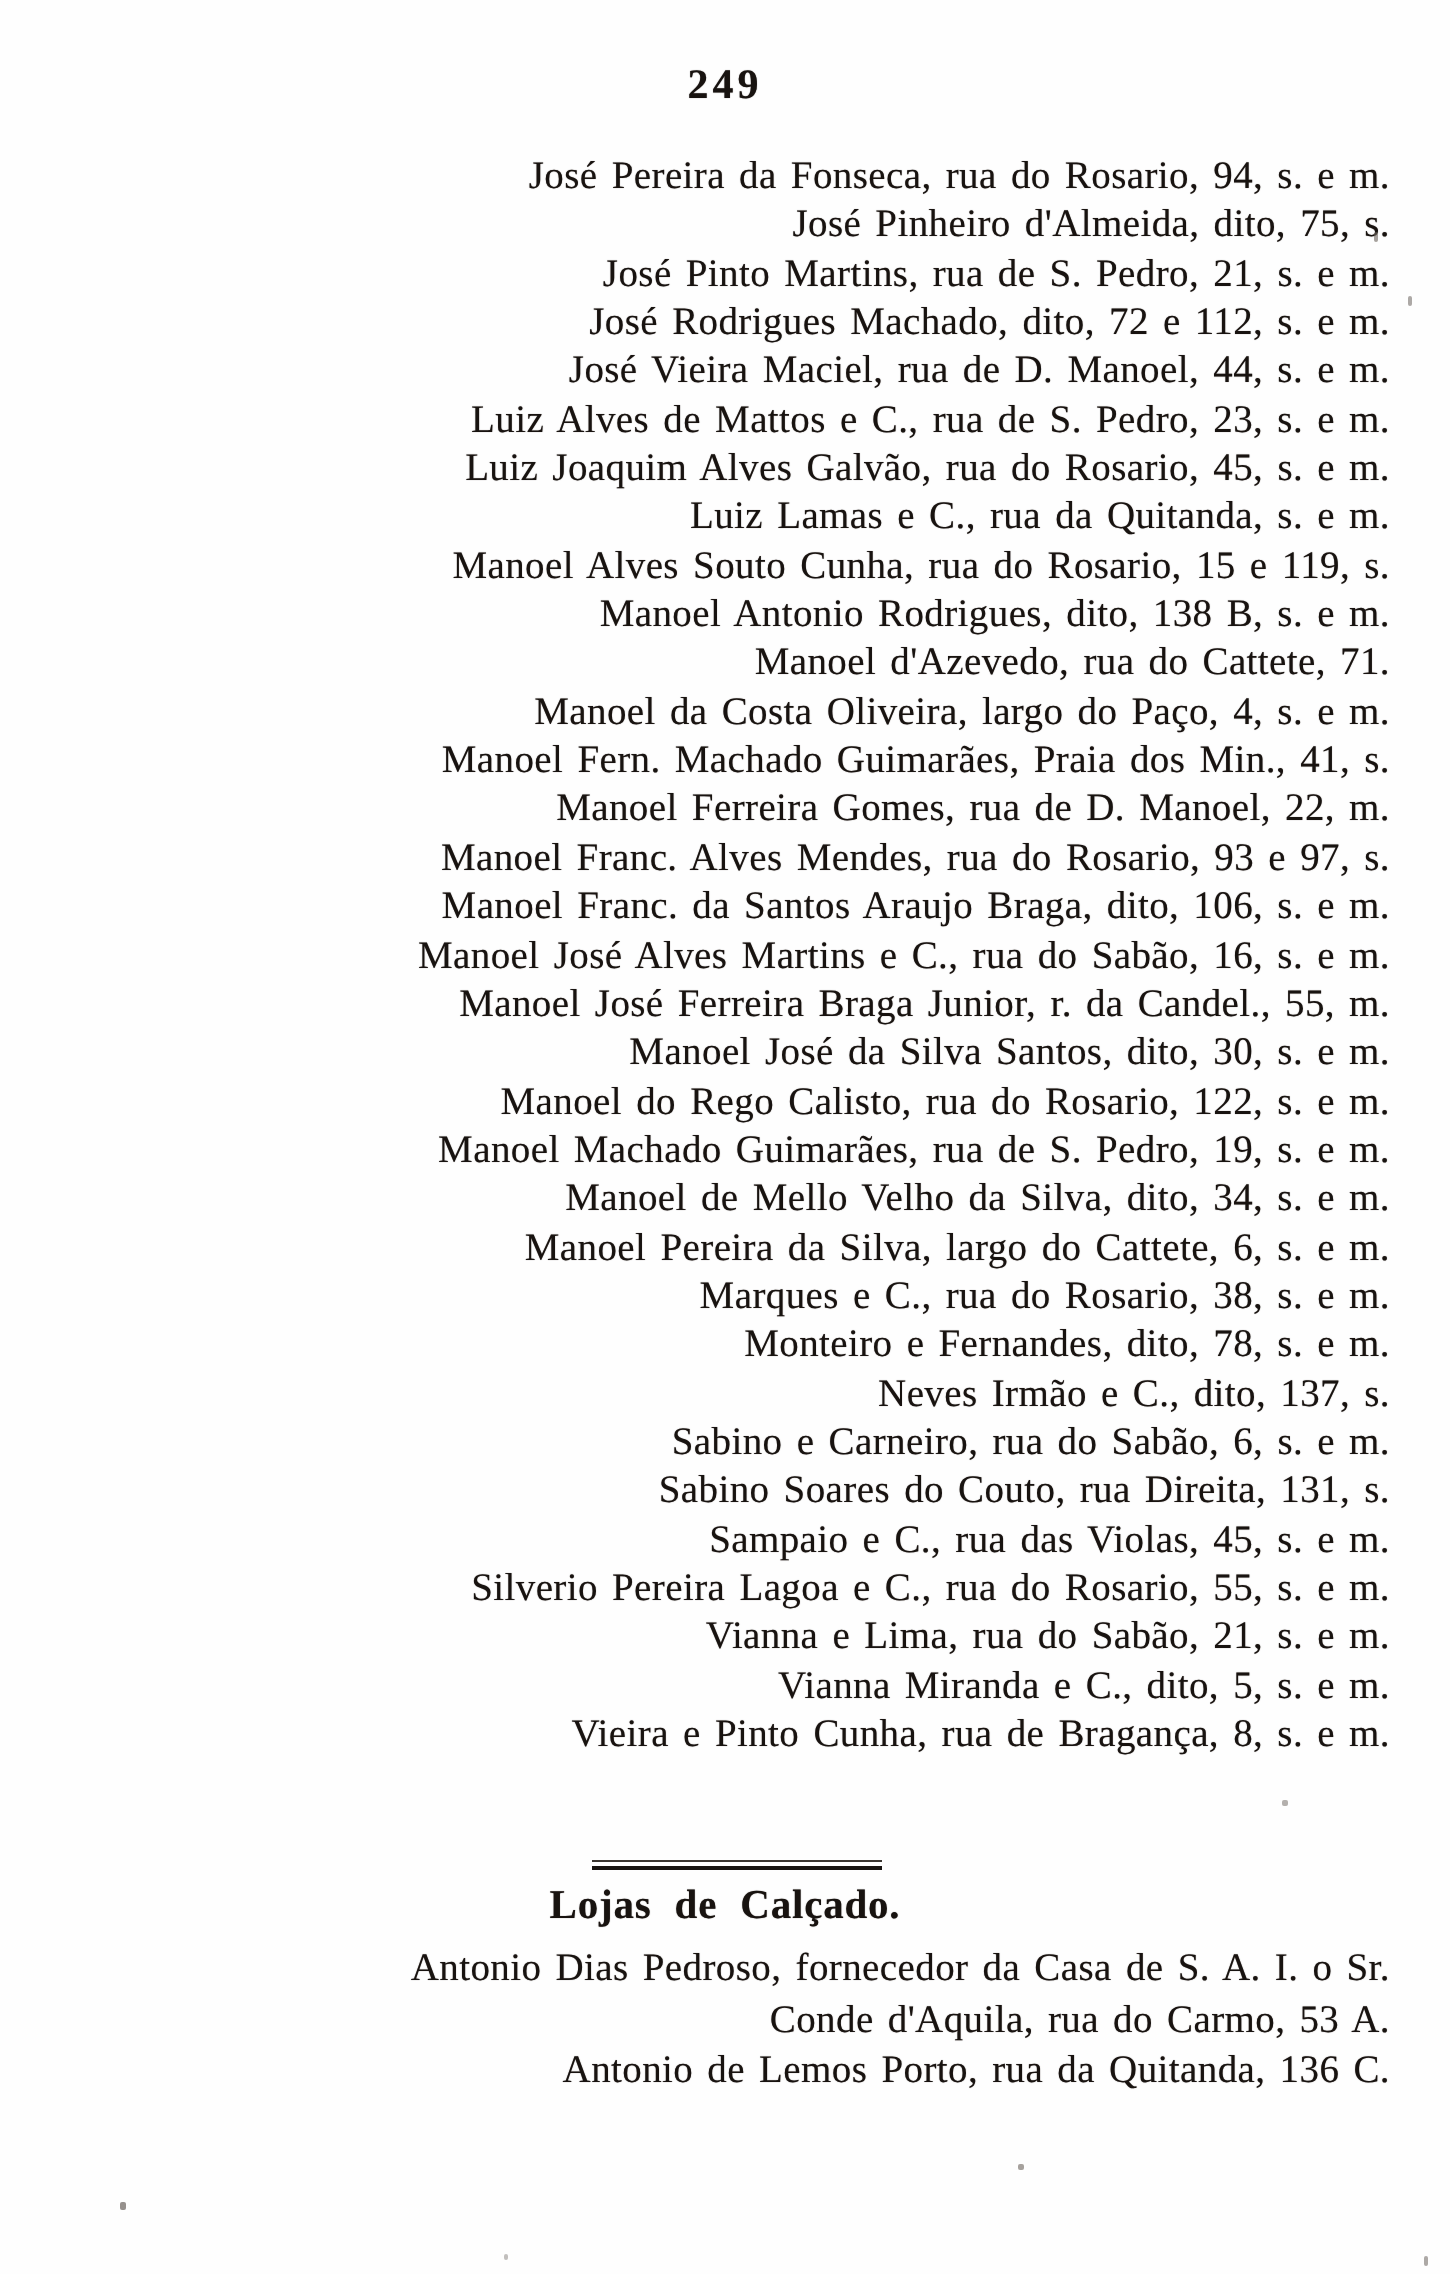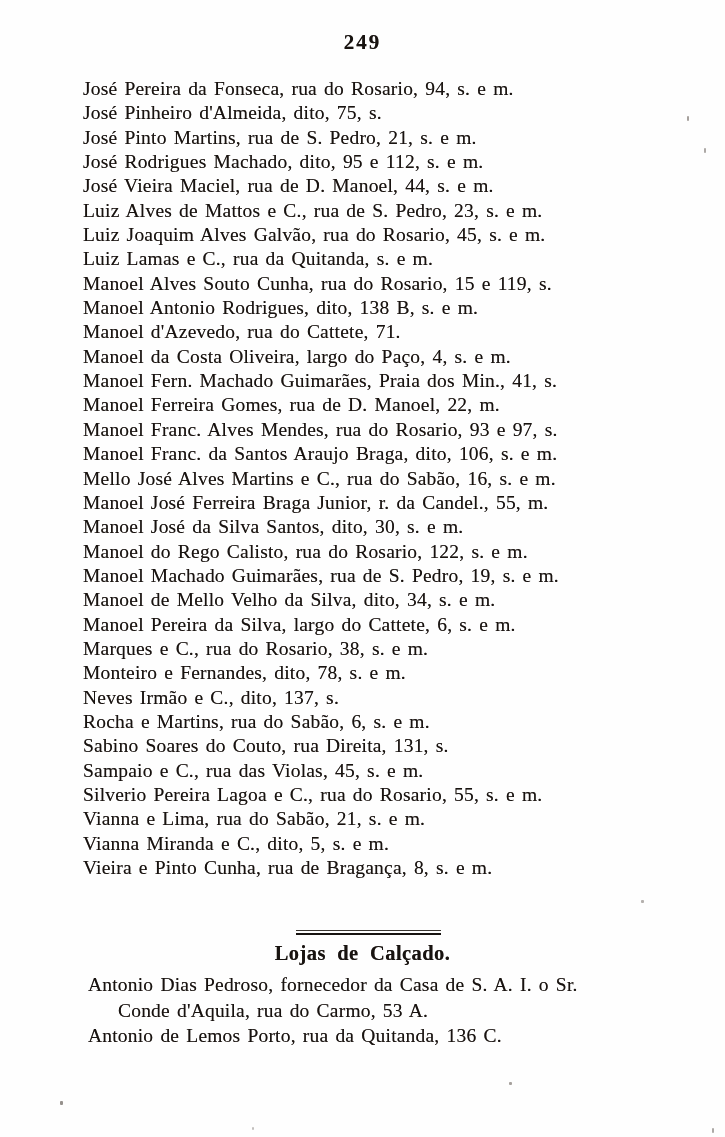--- a/index.html
+++ b/index.html
@@ -30,20 +30,21 @@
     font-size: 21px;
     font-weight: 700;
     letter-spacing: 2px;
     text-shadow: 0 0 0.5px rgba(20,10,5,0.55);
   }
   .entry-list {
     position: absolute;
     top: 77px;
     left: 83px;
     right: 30px;
+    text-align: right;
   }
   .entry-line {
     font-size: 19.5px;
     line-height: 24.35px;
     white-space: nowrap;
     letter-spacing: 0.2px;
     word-spacing: 2px;
     text-shadow: 0 0 0.5px rgba(25,12,5,0.5);
   }
   .section-divider {
@@ -90,44 +91,44 @@
 <body>
 
 <div class="scan-page">
 
   <div class="page-number">249</div>
 
   <div class="entry-list">
       <div class="entry-line">José Pereira da Fonseca, rua do Rosario, 94, s. e m.</div>
       <div class="entry-line">José Pinheiro d'Almeida, dito, 75, s.</div>
       <div class="entry-line">José Pinto Martins, rua de S. Pedro, 21, s. e m.</div>
-      <div class="entry-line">José Rodrigues Machado, dito, 95 e 112, s. e m.</div>
+      <div class="entry-line">José Rodrigues Machado, dito, 72 e 112, s. e m.</div>
       <div class="entry-line">José Vieira Maciel, rua de D. Manoel, 44, s. e m.</div>
       <div class="entry-line">Luiz Alves de Mattos e C., rua de S. Pedro, 23, s. e m.</div>
       <div class="entry-line">Luiz Joaquim Alves Galvão, rua do Rosario, 45, s. e m.</div>
       <div class="entry-line">Luiz Lamas e C., rua da Quitanda, s. e m.</div>
       <div class="entry-line">Manoel Alves Souto Cunha, rua do Rosario, 15 e 119, s.</div>
       <div class="entry-line">Manoel Antonio Rodrigues, dito, 138 B, s. e m.</div>
       <div class="entry-line">Manoel d'Azevedo, rua do Cattete, 71.</div>
       <div class="entry-line">Manoel da Costa Oliveira, largo do Paço, 4, s. e m.</div>
       <div class="entry-line">Manoel Fern. Machado Guimarães, Praia dos Min., 41, s.</div>
       <div class="entry-line">Manoel Ferreira Gomes, rua de D. Manoel, 22, m.</div>
       <div class="entry-line">Manoel Franc. Alves Mendes, rua do Rosario, 93 e 97, s.</div>
       <div class="entry-line">Manoel Franc. da Santos Araujo Braga, dito, 106, s. e m.</div>
-      <div class="entry-line">Mello José Alves Martins e C., rua do Sabão, 16, s. e m.</div>
+      <div class="entry-line">Manoel José Alves Martins e C., rua do Sabão, 16, s. e m.</div>
       <div class="entry-line">Manoel José Ferreira Braga Junior, r. da Candel., 55, m.</div>
       <div class="entry-line">Manoel José da Silva Santos, dito, 30, s. e m.</div>
       <div class="entry-line">Manoel do Rego Calisto, rua do Rosario, 122, s. e m.</div>
       <div class="entry-line">Manoel Machado Guimarães, rua de S. Pedro, 19, s. e m.</div>
       <div class="entry-line">Manoel de Mello Velho da Silva, dito, 34, s. e m.</div>
       <div class="entry-line">Manoel Pereira da Silva, largo do Cattete, 6, s. e m.</div>
       <div class="entry-line">Marques e C., rua do Rosario, 38, s. e m.</div>
       <div class="entry-line">Monteiro e Fernandes, dito, 78, s. e m.</div>
       <div class="entry-line">Neves Irmão e C., dito, 137, s.</div>
-      <div class="entry-line">Rocha e Martins, rua do Sabão, 6, s. e m.</div>
+      <div class="entry-line">Sabino e Carneiro, rua do Sabão, 6, s. e m.</div>
       <div class="entry-line">Sabino Soares do Couto, rua Direita, 131, s.</div>
       <div class="entry-line">Sampaio e C., rua das Violas, 45, s. e m.</div>
       <div class="entry-line">Silverio Pereira Lagoa e C., rua do Rosario, 55, s. e m.</div>
       <div class="entry-line">Vianna e Lima, rua do Sabão, 21, s. e m.</div>
       <div class="entry-line">Vianna Miranda e C., dito, 5, s. e m.</div>
       <div class="entry-line">Vieira e Pinto Cunha, rua de Bragança, 8, s. e m.</div>
     </div>
 
   <div class="section-divider"></div>
 

